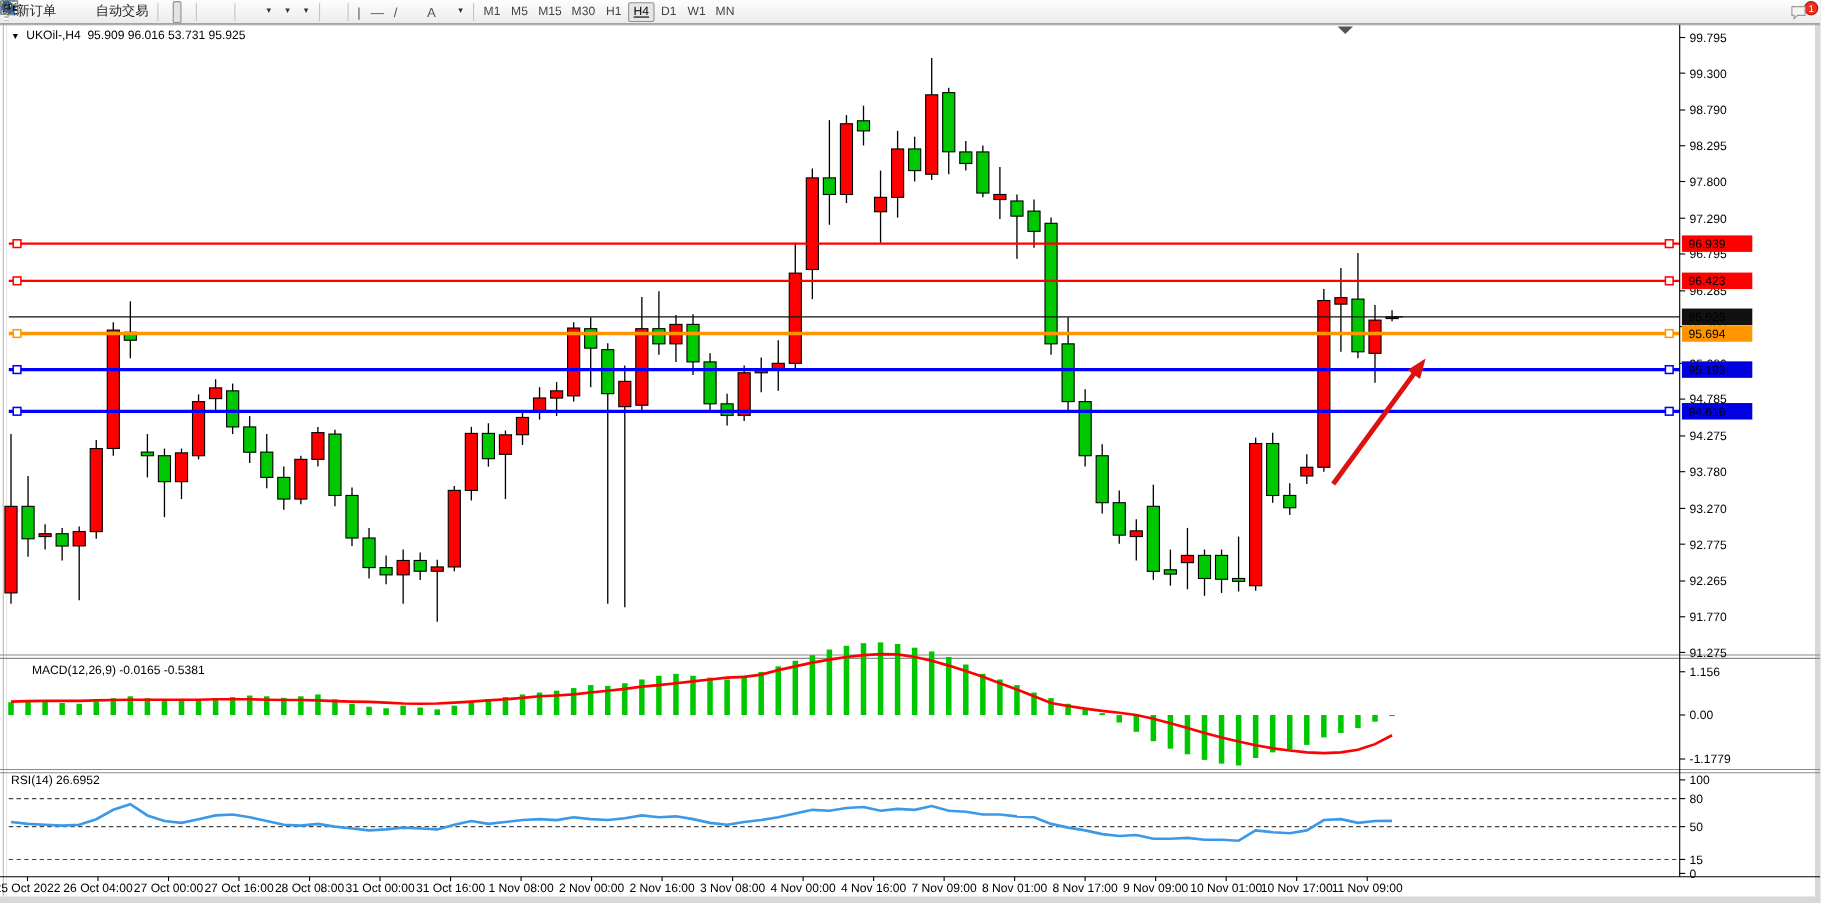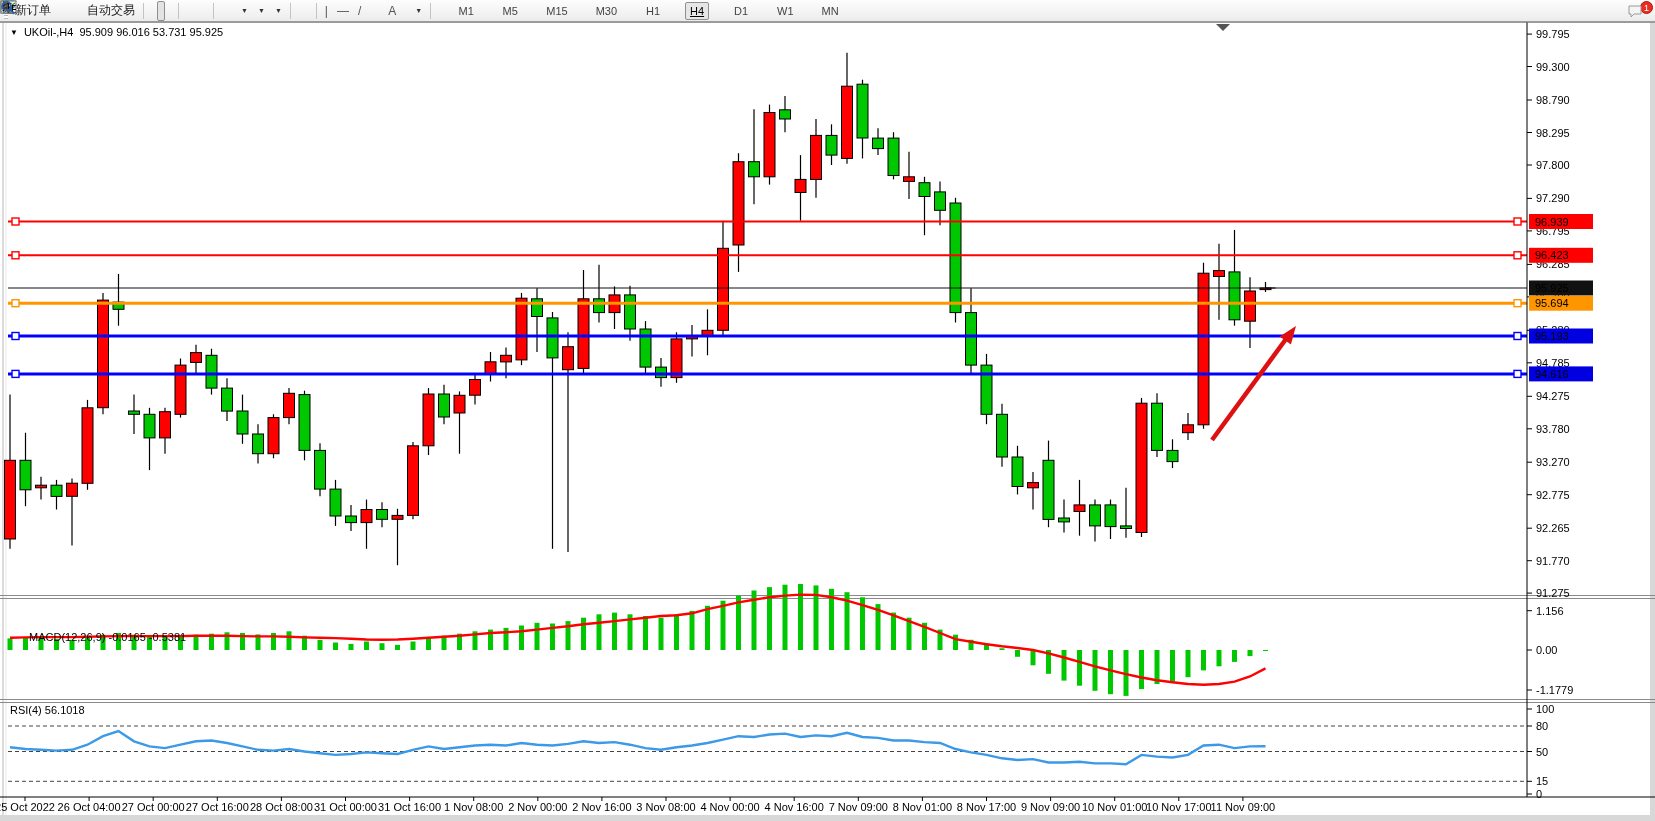--- a/index.html
+++ b/index.html
@@ -9,33 +9,33 @@
   #toolbar{position:absolute;left:0;top:0;width:1655px;height:22px;
     background:linear-gradient(#fdfdfd,#ececec);border-bottom:1px solid #9b9b9b;
     display:flex;align-items:center;gap:1px;padding:0 2px;box-sizing:border-box;z-index:5;}
   .tbtn{display:flex;align-items:center;gap:3px;height:20px;padding:0 3px;border:1px solid transparent;
     font-size:12px;color:#222;background:transparent;white-space:nowrap;}
   .tbtn.active{border:1px solid #8f8f8f;background:#e3e3e3;border-radius:2px;}
   .tsep{width:1px;height:16px;background:#c3c3c3;margin:0 3px;}
   .grip{width:4px;height:16px;margin:0 2px;background:repeating-linear-gradient(#bbb 0 1px,#fff 1px 3px);}
   .caret{font-size:7px;color:#333;margin-left:1px;}
   .tf{height:18px;min-width:24px;border:1px solid transparent;background:transparent;
-      font-size:11px;color:#444;padding:0 3px;margin-left:19px;}
+      font-size:11px;color:#444;padding:0 3px;}
   .tf.active{border:1px solid #8f8f8f;background:#e6e6e6;border-radius:2px;color:#000;text-decoration:underline;}
   .glyph{font-size:12px;color:#555;}
   #spacer{flex:1;}
   #chat-wrap{position:relative;width:26px;height:20px;}
   #chat-badge{position:absolute;right:0;top:0;min-width:13px;height:13px;border-radius:8px;
     background:#e83022;color:#fff;font-size:9px;line-height:13px;text-align:center;
     border:1px solid #b01608;box-sizing:border-box;}
   
   .ovl{position:absolute;font-size:11px;color:#000;z-index:3;white-space:nowrap;}
   #chart-title{left:10px;top:26px;display:flex;gap:6px;align-items:center;}
   #chart-title .tri{font-size:8px;}
-  #macd-label{left:10px;top:631px;padding-left:19px;}
+  #macd-label{left:10px;top:604px;padding-left:19px;}
   #rsi-label{left:10px;top:704px;}
   svg{position:absolute;left:0;top:0;z-index:1;}
   svg text{font-family:"Liberation Sans",sans-serif;font-size:11px;fill:#000;}
 </style>
 </head>
 <body>
 
 <div id="app">
 
   <div id="toolbar">
@@ -232,21 +232,21 @@
       <div id="chat-badge">1</div>
     </div>
   </div>
 
   <div class="ovl" id="chart-title">
     <span class="tri">▼</span>
     <span>UKOil-,H4</span>
     <span>95.909 96.016 53.731 95.925</span>
   </div>
   <div class="ovl" id="macd-label">MACD(12,26,9) -0.0165 -0.5381</div>
-  <div class="ovl" id="rsi-label">RSI(4) 56.1018</div>
+  <div class="ovl" id="rsi-label">RSI(14) 26.6952</div>
 
   <svg id="chart-svg" width="1655" height="821">
       <rect x="0" y="22" width="1655" height="793" fill="#ffffff"></rect>
       <rect x="1650" y="22" width="5" height="799" fill="#d8d8d8"></rect>
       <rect x="0" y="815" width="1655" height="6" fill="#d8d8d8"></rect>
       <line x1="3" y1="22" x2="3" y2="815" stroke="#b9b9b9"></line>
       <line x1="6" y1="22" x2="6" y2="815" stroke="#e8e8e8"></line>
       <g>
         <line x1="10" x2="10" y1="394.6" y2="548.8" stroke="#000000" stroke-width="1.2"></line>
         <rect x="4.5" y="460.3" width="11" height="78.7" fill="#FF0000" stroke="#000000"></rect>

